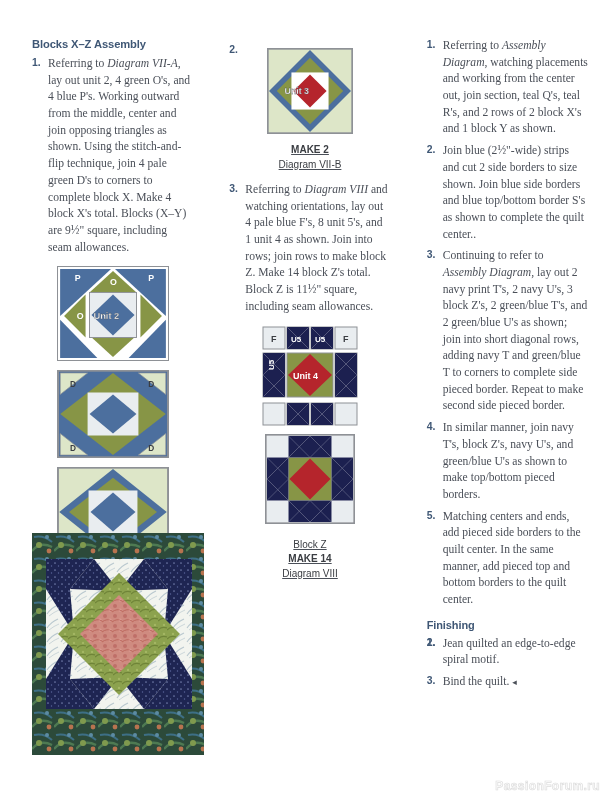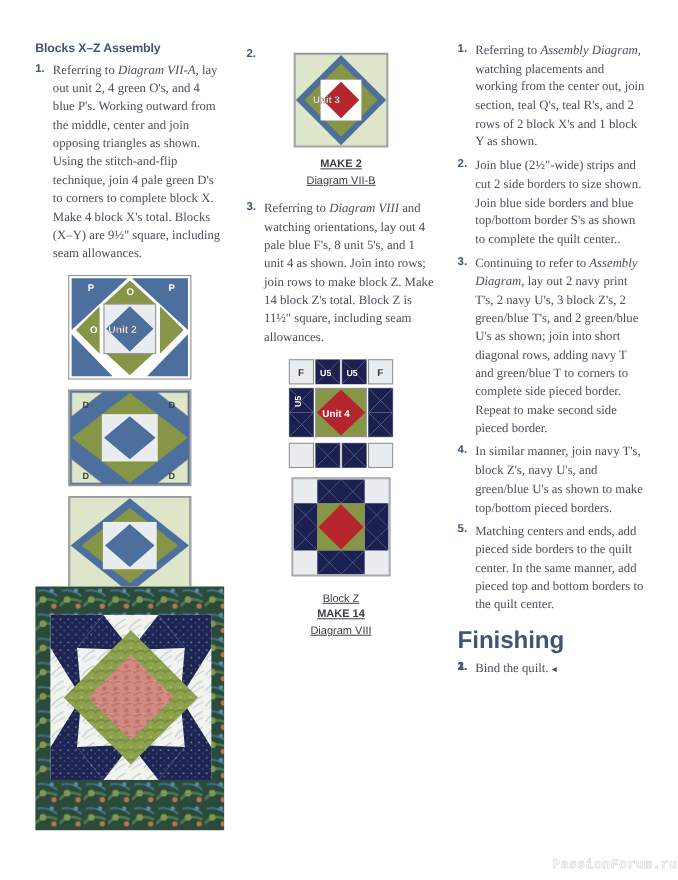--- a/index.html
+++ b/index.html
@@ -13,34 +13,34 @@
     position:relative;
     overflow:hidden;
   }
   .page { position:relative; width:616px; height:800px; padding:0; }
 
   .columns {
     position:absolute;
     top:38px; left:32px;
     width:556px;
     display:flex;
-    gap:20px;
+    gap:36px;
   }
   .col { width:172px; }
 
   h2.sec-head {
     font-family:"Liberation Sans", sans-serif;
     font-weight:bold;
     font-size:11.2px;
     color:#3f5775;
     margin:0 0 6px 0;
     letter-spacing:-0.1px;
   }
   h2.sec-head.big {
-    font-size:22px;
+    font-size:11px;
     margin-top:10px;
     margin-bottom:4px;
   }
 
   ol.steps { margin:0; padding:0; list-style:none; }
   ol.steps > li {
     position:relative;
     padding-left:16px;
     margin-bottom:5px;
     font-size:11.6px;
@@ -89,22 +89,22 @@
   }
   .footer .pg { font-size:12.5px; color:#53565c; font-family:"Liberation Serif", serif; }
   .footer .bar { margin:0 7px; color:#a9adb4; font-size:13px; }
   .footer .mag { font-size:8.4px; letter-spacing:.2px;margin-top:40px; }
   .footer .mag em { font-style:italic; }
   .footer .issue { font-size:7.2px; letter-spacing:.4px; margin-left:7px; }
   .footer .site { margin-left:auto; font-size:8.2px; color:#6a6f78; }
 
   .watermark {
     position:absolute;
-    right:0; top:779px;
-    font-family:Liberation Mono, monospace;
+    right:16px; top:779px;
+    font-family:Liberation Sans, sans-serif;
     font-size:12px;
     font-weight:bold;
     color:rgba(255,255,255,0.0);
     -webkit-text-stroke:0.7px #dddddd;
     letter-spacing:.4px;
   }
   .arrow-end { color:#4a4f58; font-size:9px; }
   svg { display:block; }
 </style>
 </head>
@@ -350,21 +350,21 @@
           <li><span class="num">2.</span><span><span>Join blue (2½"-wide) strips and cut 2 side borders to size shown. Join blue side borders and blue top/bottom border S's as shown to complete the quilt center..</span></span></li>
           <li><span class="num">3.</span><span><span>Continuing to refer to </span><em>Assembly Diagram</em><span>, lay out 2 navy print T's, 2 navy U's, 3 block Z's, 2 green/blue T's, and 2 green/blue U's as shown; join into short diagonal rows, adding navy T and green/blue T to corners to complete side pieced border. Repeat to make second side pieced border.</span></span></li>
           <li><span class="num">4.</span><span><span>In similar manner, join navy T's, block Z's, navy U's, and green/blue U's as shown to make top/bottom pieced borders.</span></span></li>
           <li><span class="num">5.</span><span><span>Matching centers and ends, add pieced side borders to the quilt center. In the same manner, add pieced top and bottom borders to the quilt center.</span></span></li>
         </ol>
 
       <h2 class="sec-head big">Finishing</h2>
 
       <ol class="steps" id="F-steps">
           <li><span class="num">1.</span></li>
-          <li><span class="num">2.</span></li>
+          <li><span class="num">2.</span><span><span>Jean quilted an edge-to-edge spiral motif.</span></span></li>
           <li><span class="num">3.</span><span><span>Bind the quilt. </span><span class="arrow-end">◂</span></span></li>
         </ol>
     </div>
   </div>
 
   <div class="photo">
     <svg width="172" height="222" viewBox="0 0 172 222">
       <defs>
         <pattern id="leafbg" width="14" height="14" patternUnits="userSpaceOnUse">
           <rect width="14" height="14" fill="#f2f4ef"></rect>

